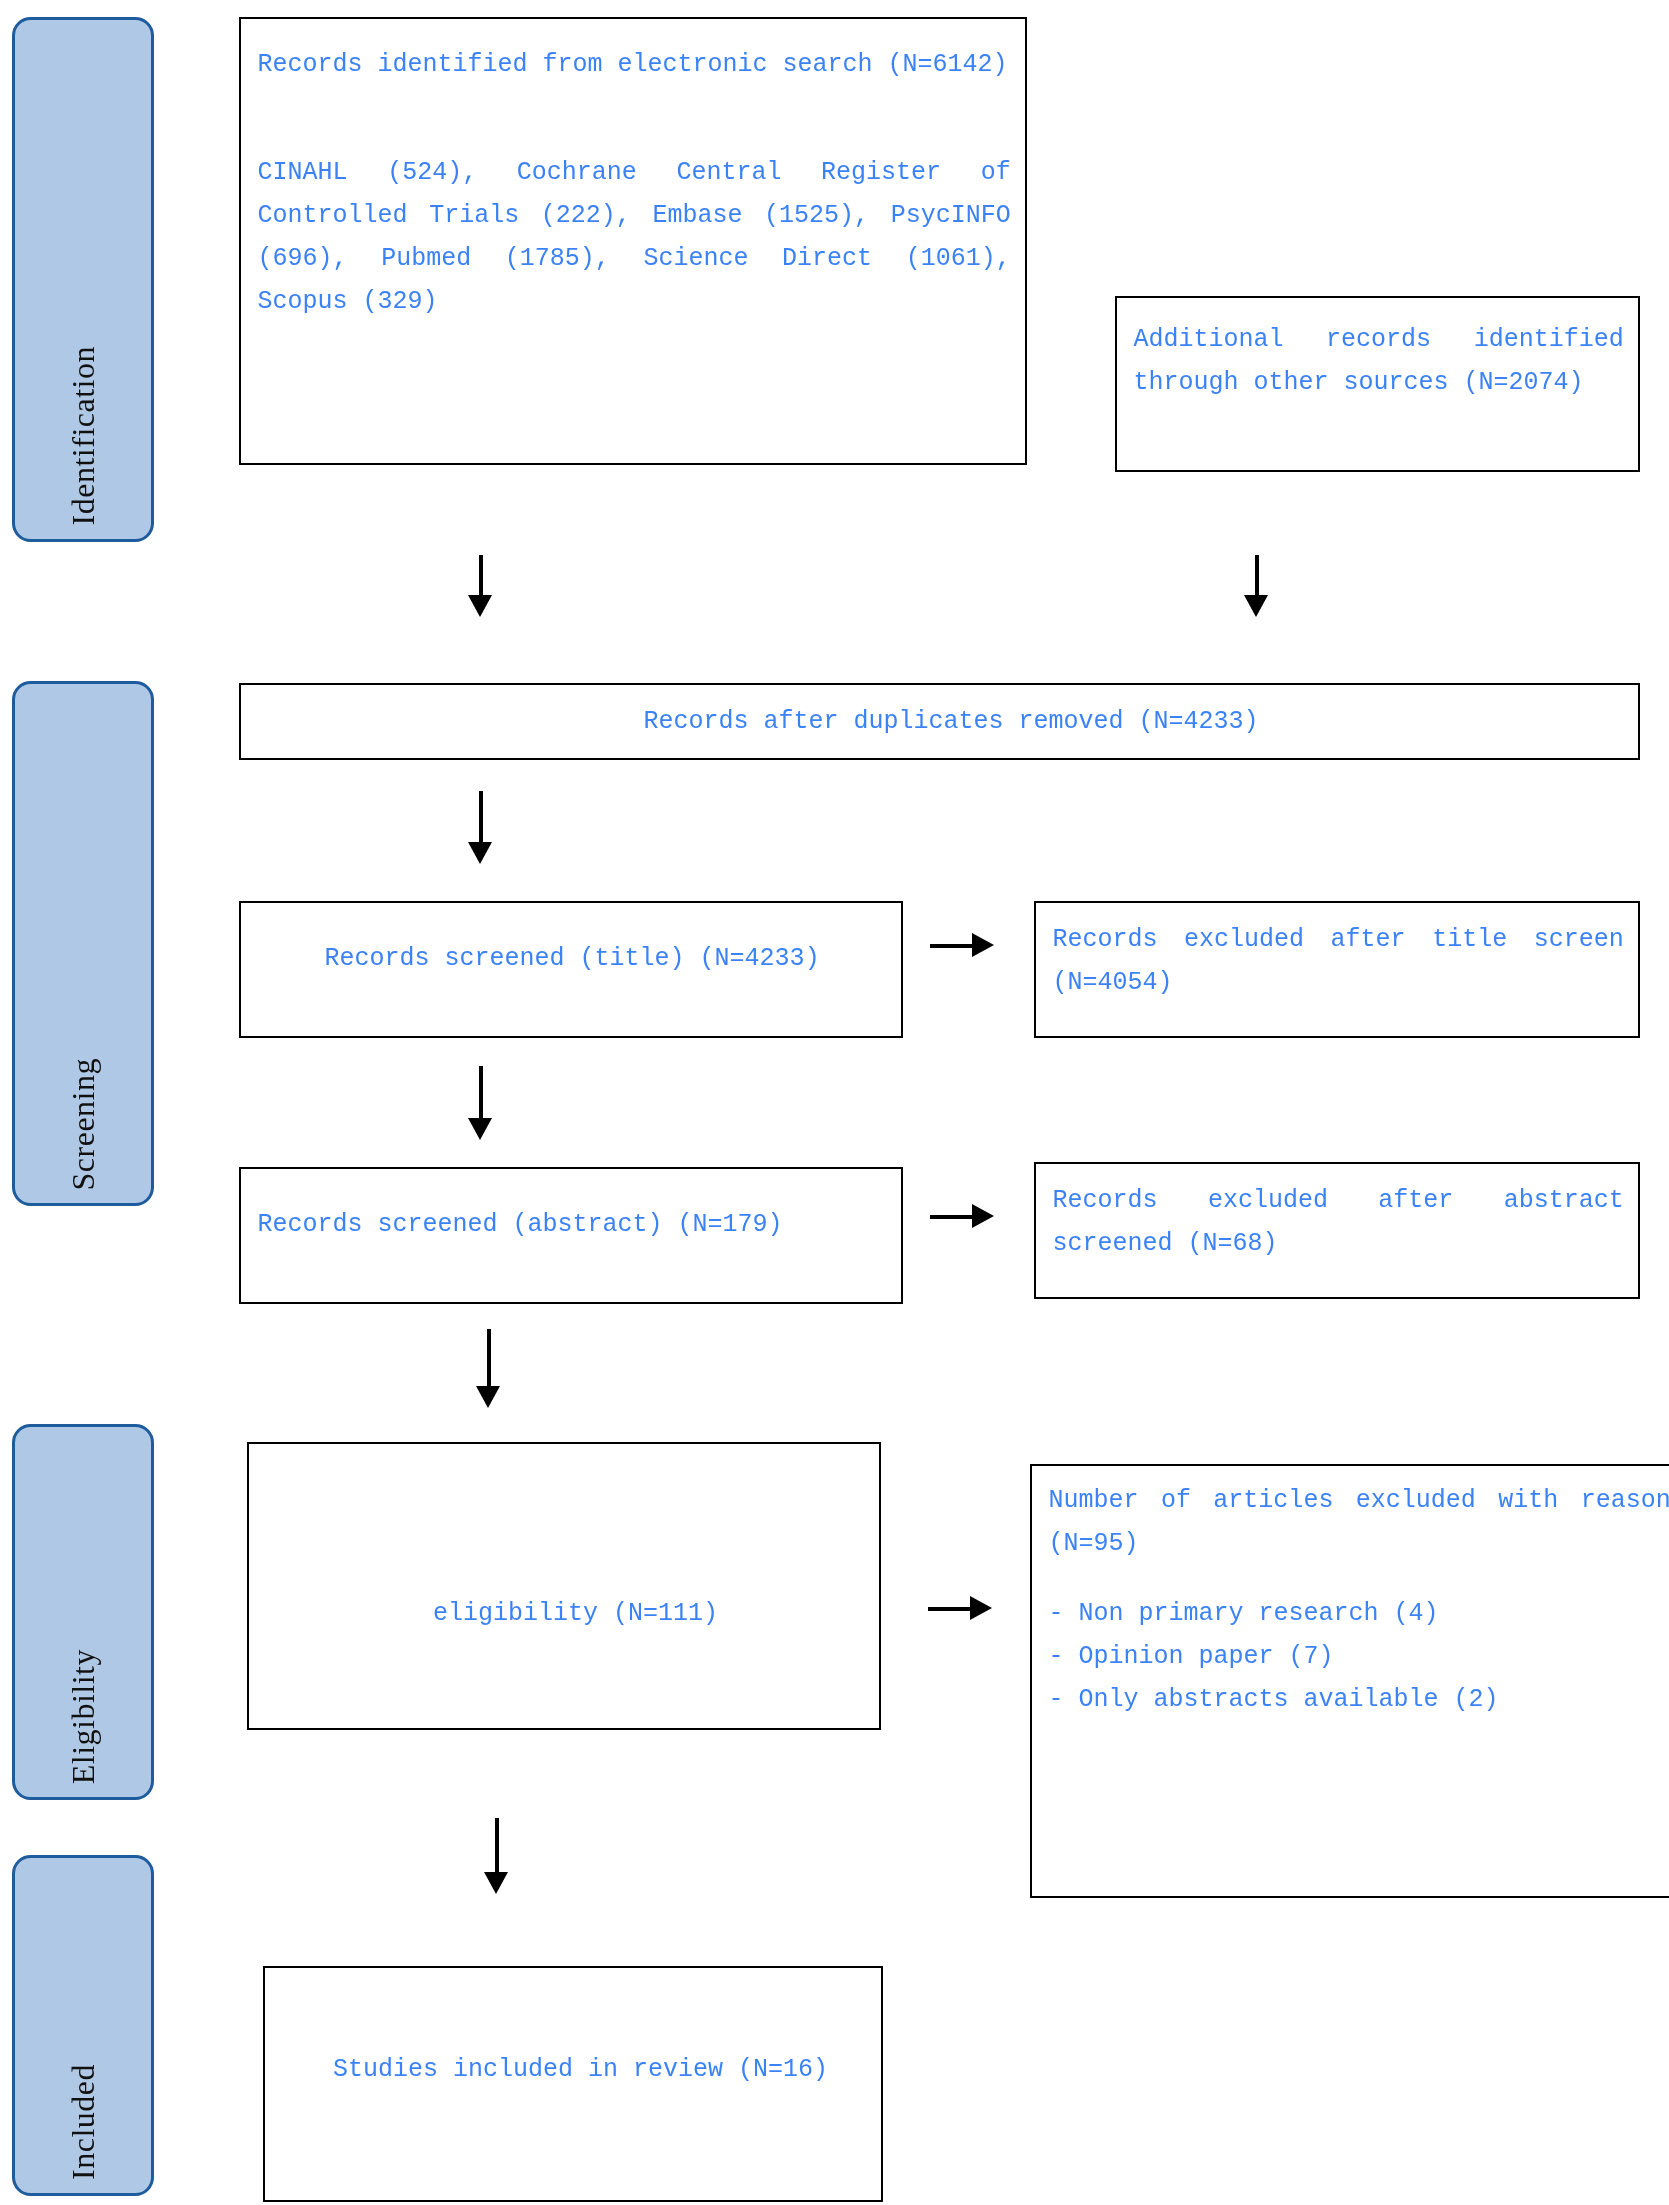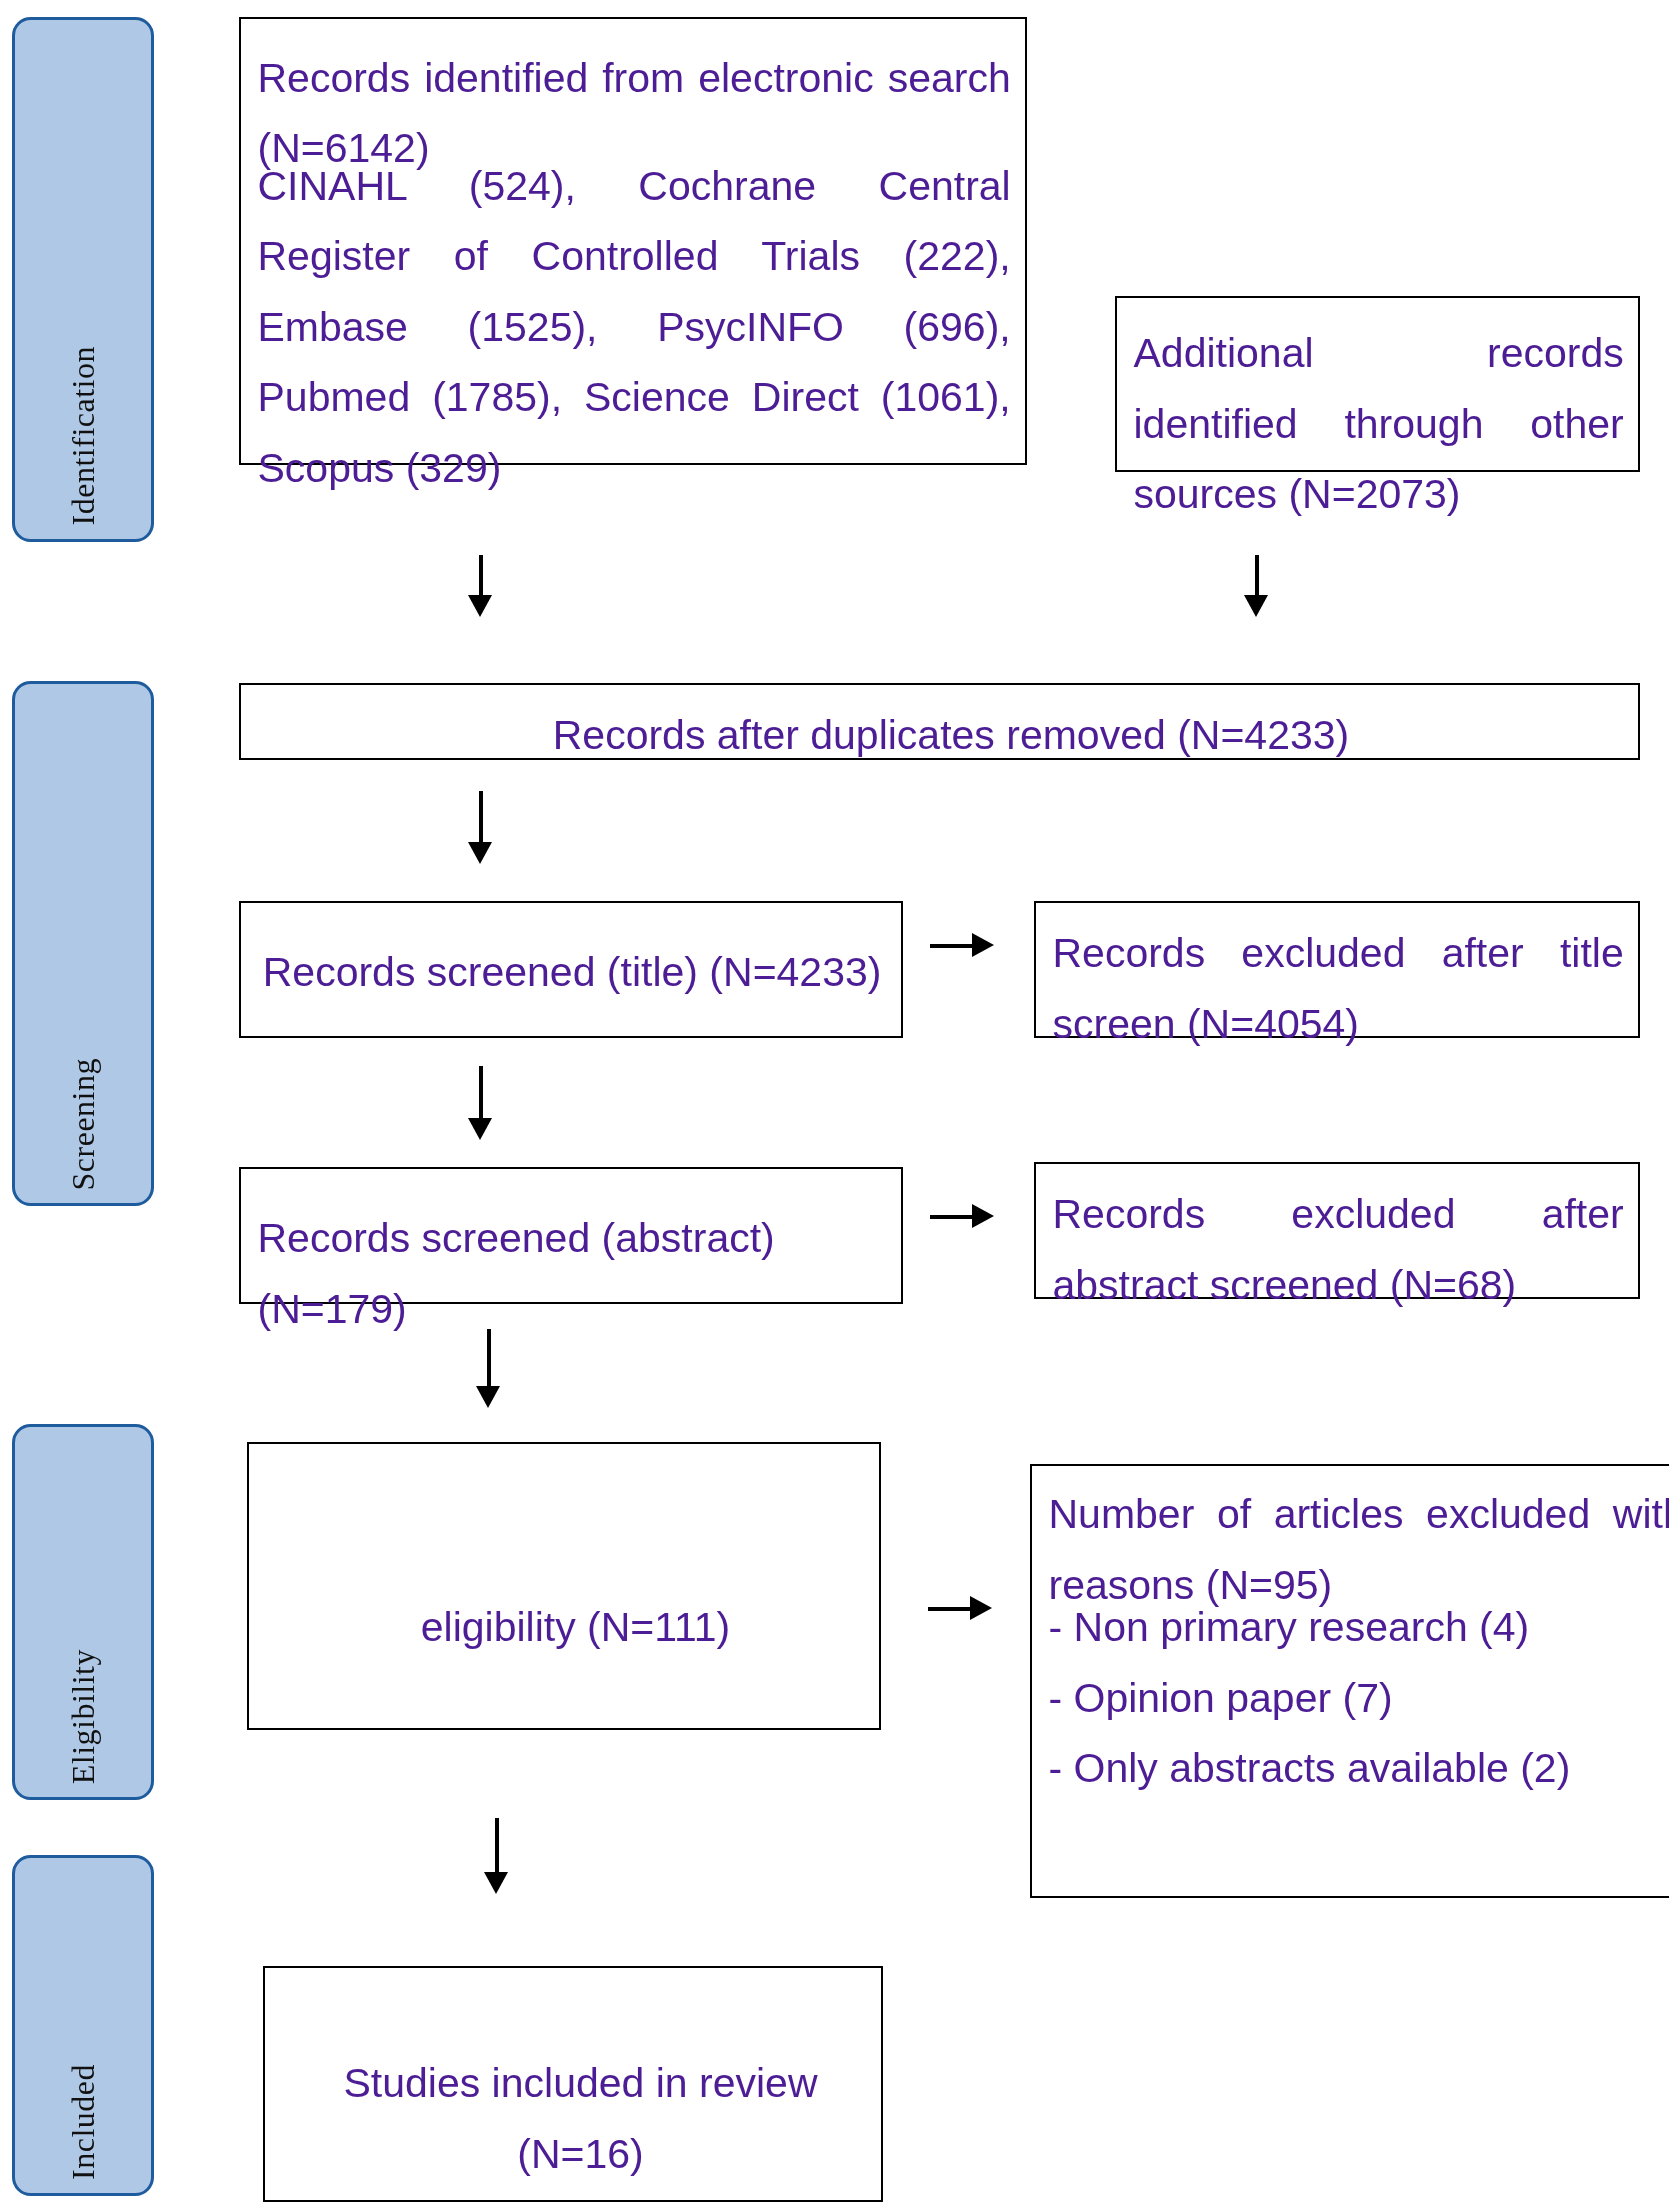--- a/index.html
+++ b/index.html
@@ -48,24 +48,24 @@
   .flow-box {
     position: absolute;
     background: #ffffff;
     border: 2.7px solid #000000;
     box-sizing: border-box;
   }
   .box-text {
     position: absolute;
     left: 16.5px;
     right: 14.3px;
-    font-size: 41px;
+    font-size: 25px;
     line-height: 1.72;
-    color: #4c1d95;
-    font-family: Liberation Sans, sans-serif;
+    color: #3b82f6;
+    font-family: Liberation Mono, monospace;
   }
   .justify { text-align: justify; text-align-last: left; }
   .centered { text-align: center; padding-left: 23px; }
 
   
   .arrow-down {
     position: absolute;
     width: 0;
     height: 0;
   }
@@ -137,21 +137,21 @@
       <span>Included</span>
     </div>
   </div>
 
   <div class="flow-box" style="left:239px; top:16.5px; width:788px; height:448px;">
     <div class="box-text justify" style="top:24px;">Records identified from electronic search (N=6142)</div>
     <div class="box-text justify" style="top:132px;">CINAHL (524), Cochrane Central Register of Controlled Trials (222), Embase (1525), PsycINFO (696), Pubmed (1785), Science Direct (1061), Scopus (329)</div>
   </div>
 
   <div class="flow-box" style="left:1115px; top:296px; width:525px; height:176px;">
-    <div class="box-text justify" style="top:20px;">Additional records identified through other sources (N=2073)</div>
+    <div class="box-text justify" style="top:20px;">Additional records identified through other sources (N=2074)</div>
   </div>
 
   <div class="arrow-down" style="left:481px; top:555px;">
     <div class="shaft" style="height:43px;"></div>
     <div class="head" style="top:40px;"></div>
   </div>
 
   <div class="arrow-down" style="left:1257px; top:555px;">
     <div class="shaft" style="height:43px;"></div>
     <div class="head" style="top:40px;"></div>

